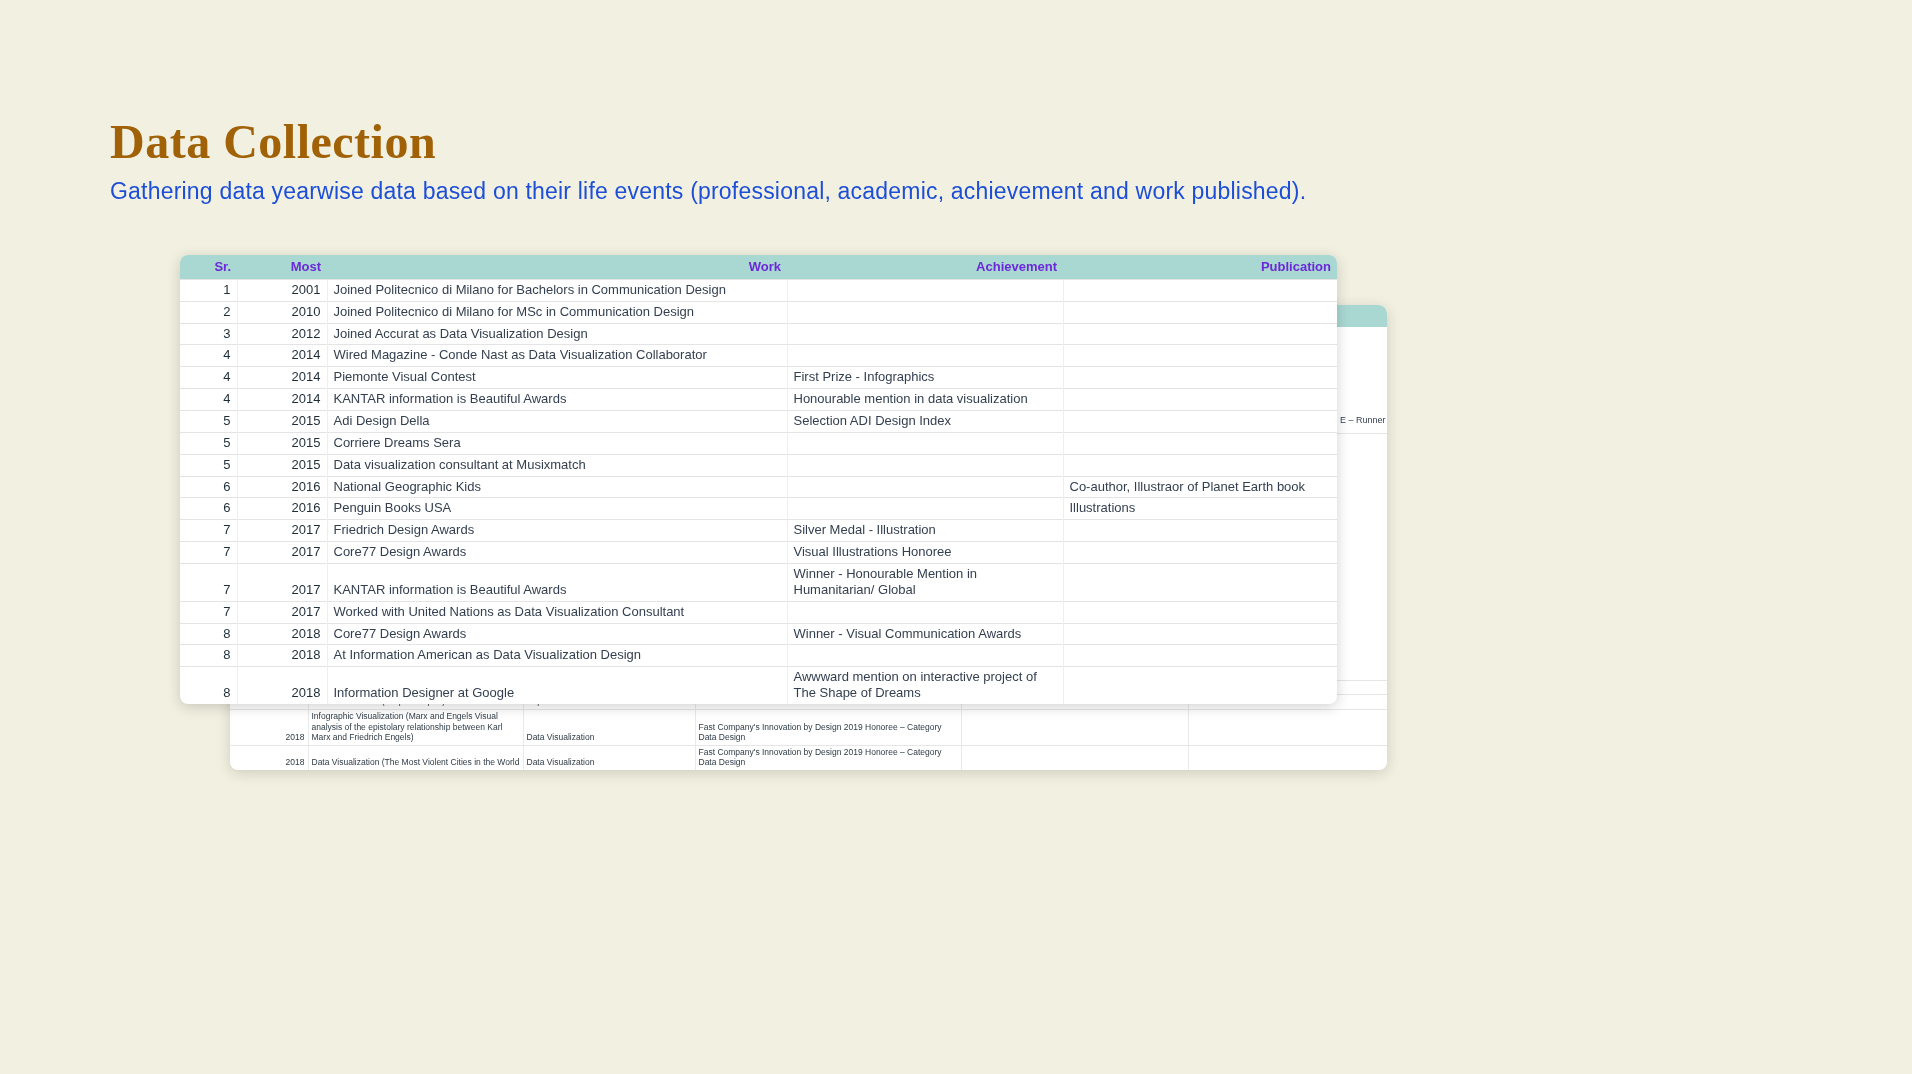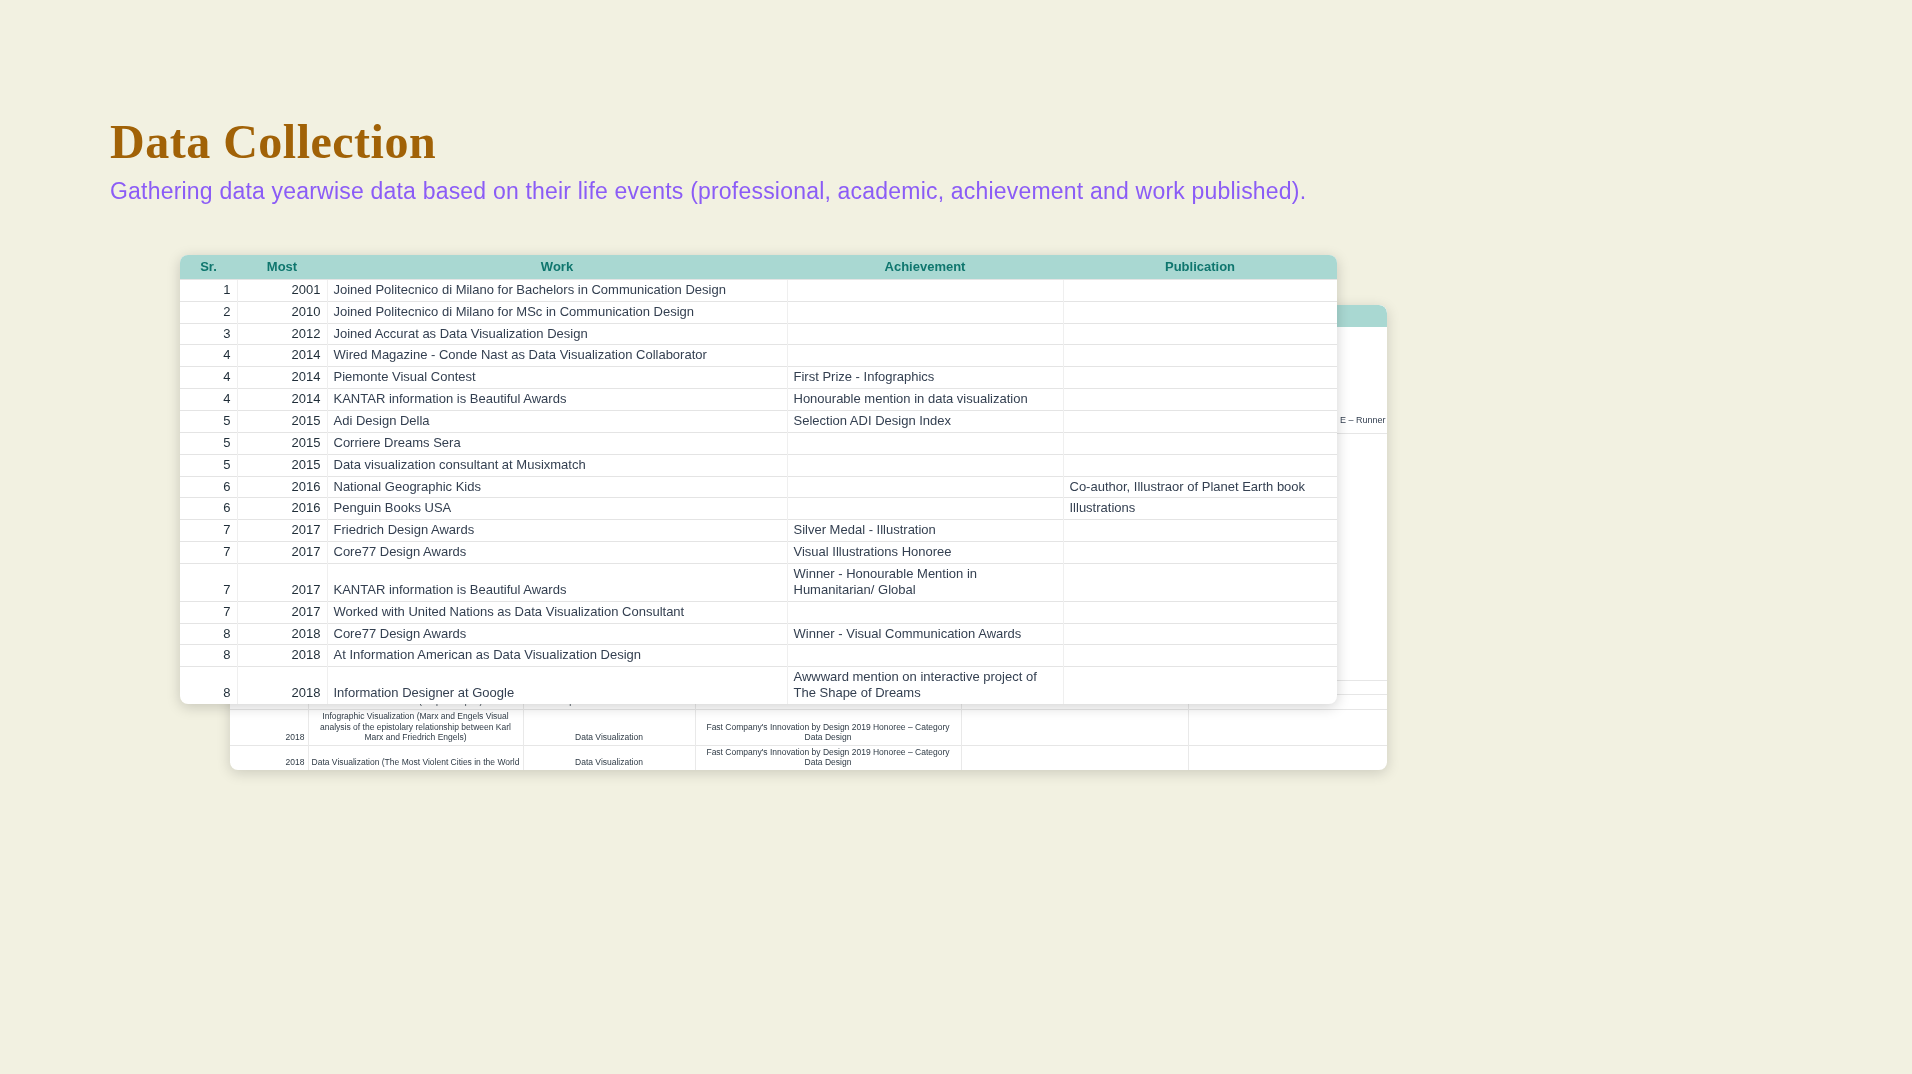--- a/index.html
+++ b/index.html
@@ -12,21 +12,21 @@
   }
   .page-title {
     position:absolute; left:110px; top:90px;
     font-family:"Liberation Serif","DejaVu Serif",serif;
     font-weight:700; font-size:48px; letter-spacing:0.5px;
     color:#a16207;
     margin-top:24px;
   }
   .page-subtitle {
     position:absolute; left:110px; top:178px;
-    font-size:23px; color:#8b5cf6; letter-spacing:0.2px;
+    font-size:23px; color:#1d4ed8; letter-spacing:0.2px;
   }
 
   
   .back-table {
     position:absolute; left:230px; top:305px;
     width:1157px; height:465px;
     background:#ffffff; border-radius:8px;
     box-shadow:0 3px 14px rgba(0,0,0,0.16);
     z-index:1; overflow:hidden;
   }
@@ -44,37 +44,37 @@
   table.back-rows {
     position:absolute; left:0; bottom:0; width:1157px;
     border-collapse:collapse; table-layout:fixed;
     font-size:8.5px; line-height:1.25; color:#2f3b46;
   }
   table.back-rows td {
     padding:1px 3px 2px; vertical-align:bottom;
     border-top:1px solid #e6e6e6;
     overflow:hidden;
   }
-  table.back-rows td + td { border-left:1px solid #e9e9e9;text-align:center; }
+  table.back-rows td + td { border-left:1px solid #e9e9e9; }
   table.back-rows td.num { text-align:right; }
 
   
   .main-table {
     position:absolute; left:180px; top:255px; width:1157px;
     background:#ffffff; border-radius:8px;
     box-shadow:0 3px 14px rgba(0,0,0,0.18);
     z-index:2; overflow:hidden;
   }
   table.main {
     width:100%; border-collapse:collapse; table-layout:fixed;
     font-size:13px; line-height:1.22; color:#333f50;
   }
   table.main th {
-    background:#a9d8d2; color:#0f766e;
-    font-weight:700; text-align:center;
+    background:#a9d8d2; color:#6d28d9;
+    font-weight:700; text-align:right;
     padding:4px 6px; height:22px; font-size:13px;
   }
   table.main td {
     padding:2px 6px 3px; height:21px;
     vertical-align:bottom;
     border-top:1px solid #e4e4e4;
     overflow:hidden;
   }
   table.main td + td { border-left:1px solid #efefef; }
   table.main td.num { text-align:right; color:#1f2d38; }

